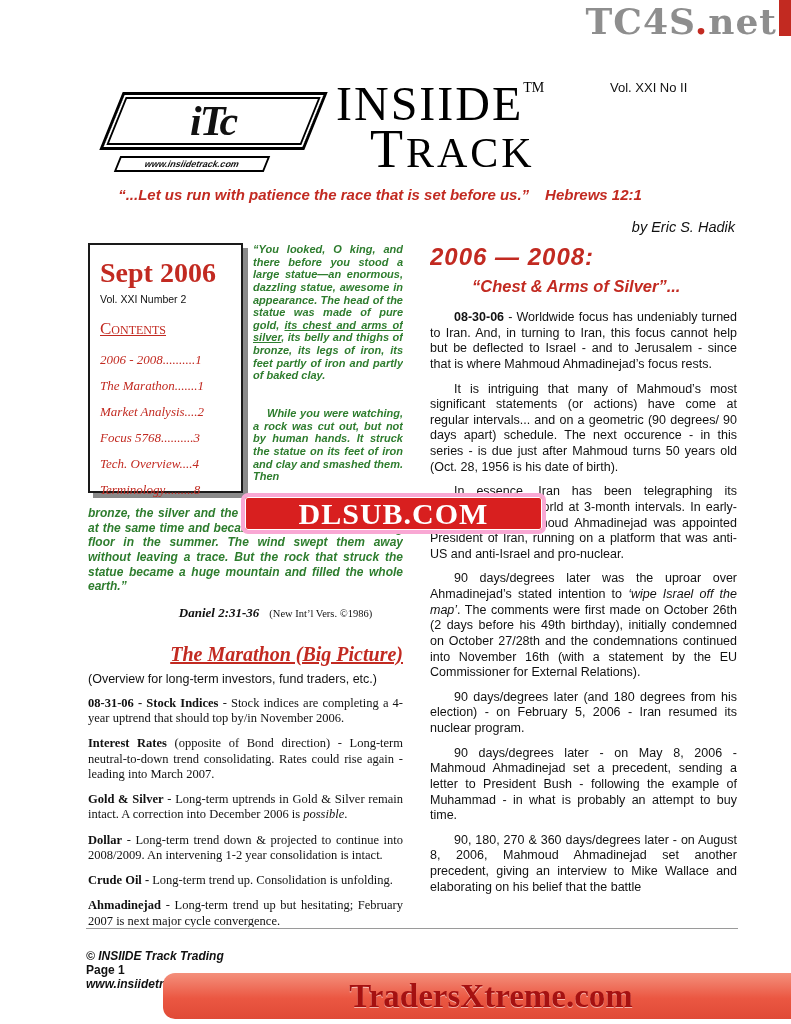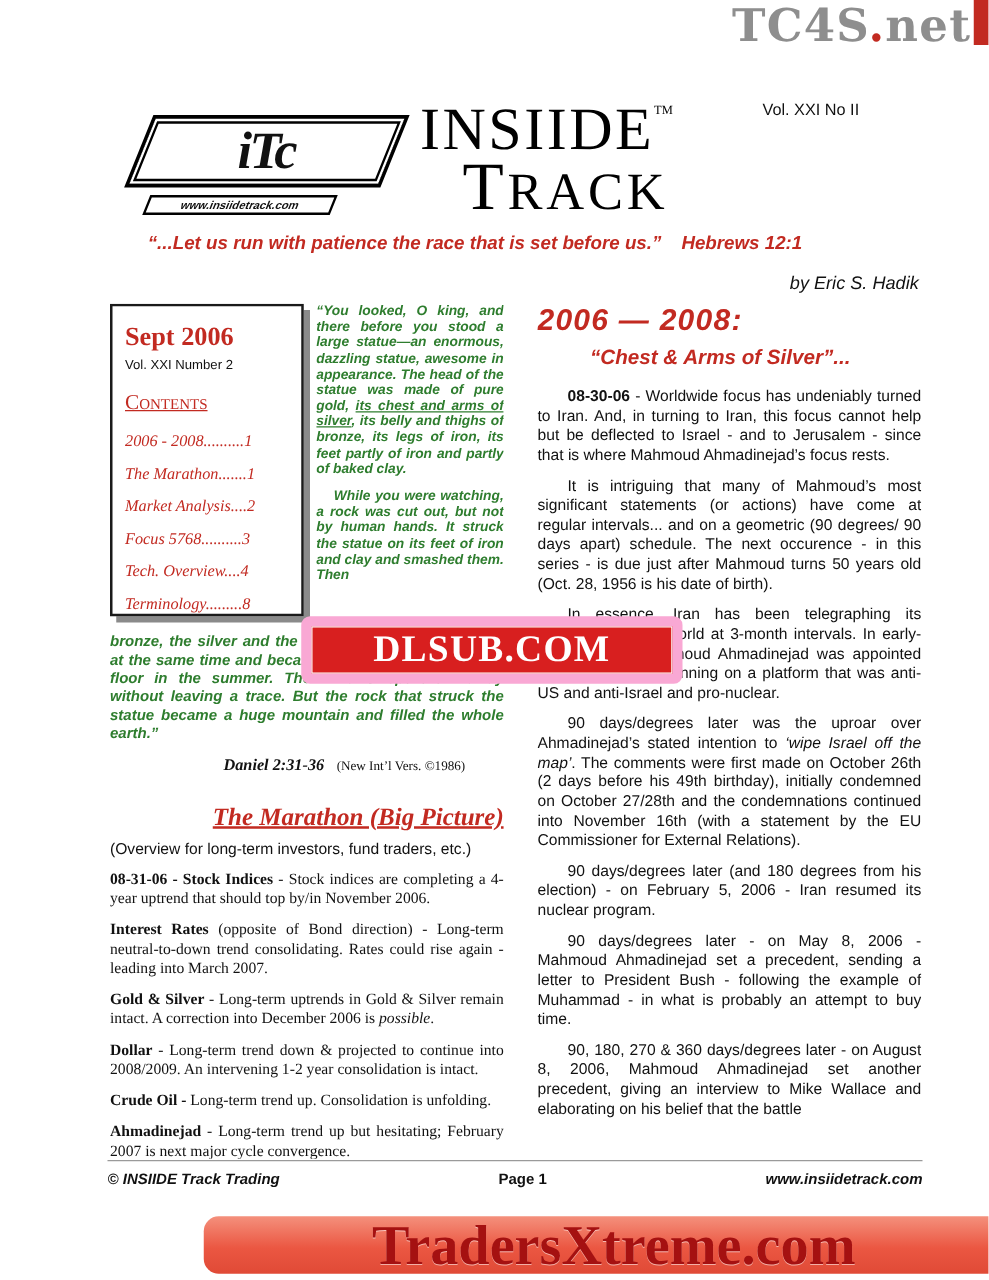--- a/index.html
+++ b/index.html
@@ -23,48 +23,48 @@
                box-shadow: inset 0 0 0 2px #fff, inset 0 0 0 4px #000;
                display:flex; align-items:center; justify-content:center; background:#fff; }
   .logo-letters { font-family:"Liberation Serif",serif; font-style:italic; font-weight:bold;
                   font-size:42px; transform:skewX(22deg); letter-spacing:-2px; }
   .logo-url-bar { position:absolute; left:22px; top:64px; width:150px; transform:skewX(-22deg);
                   border:2px solid #000; background:#fff; text-align:center;
                   font-size:9px; font-weight:bold; padding:1px 2px; }
 
   .masthead { position:absolute; left:336px; top:80px; font-family:"Liberation Serif",serif; color:#000; }
   .mast1 { font-size:48px; letter-spacing:2px; line-height:1; }
-  .mast1 sup { font-size:10px; vertical-align:28px; letter-spacing:0; }
+  .mast1 sup { font-size:14px; vertical-align:28px; letter-spacing:0; }
   .mast2 { font-size:42px; letter-spacing:3px; line-height:1; margin:-6px 0 0 34px; }
   .mast2::first-letter { font-size:54px; }
 
   .quote-line { position:absolute; top:186px; left:40px; width:680px; text-align:center;
                 color:var(--accent-red,#c22a21); font-weight:bold; font-style:italic; font-size:15px; }
   .quote-ref { margin-left:16px; }
   .byline { position:absolute; top:219px; right:56px; font-style:italic; font-size:14.5px; }
 
   
   .col-left { position:absolute; left:88px; top:243px; width:315px; height:684px; overflow:hidden; }
   .left-top { display:flex; gap:10px; height:252px; }
 
   .contents-box { width:155px; height:250px; border:2px solid #1a1a1a;
                   box-shadow:5px 5px 0 #8a8a8a; background:#fff; padding:12px 8px 8px 10px; }
   .cb-month { color:var(--accent-red,#c22a21); font-family:"Liberation Serif",serif;
-              font-weight:bold; font-size:21px; }
+              font-weight:bold; font-size:28px; }
   .cb-vol { font-size:10.5px; margin-top:4px; }
   .cb-label { display:inline-block; color:var(--accent-red,#c22a21); font-family:"Liberation Serif",serif;
               font-weight:normal; font-variant:small-caps; font-size:17px;
               text-decoration:underline; margin-top:14px; }
   .cb-items { margin-top:8px; }
   .cb-item { color:var(--accent-red,#c22a21); font-family:"Liberation Serif",serif;
              font-style:italic; font-size:13px; line-height:26px; white-space:nowrap; }
 
   .scripture-side { width:150px; color:var(--scripture-green,#2e7d2e); font-weight:bold; font-style:italic;
                     font-size:11px; line-height:1.15; text-align:justify; overflow:hidden; }
-  .scripture-side .sp2 { margin-top:9px; text-indent:14px; }
+  .scripture-side .sp2 { margin-top:25px; text-indent:14px; }
   .scripture-side .u { text-decoration:underline; }
 
   .scripture-cont { margin-top:11px; color:var(--scripture-green,#2e7d2e); font-weight:bold; font-style:italic;
                     font-size:12px; line-height:1.22; text-align:justify; }
   .citation { text-align:center; margin-top:9px; font-family:"Liberation Serif",serif; padding-left:60px; }
   .cite-ref { font-weight:bold; font-style:italic; font-size:13px; }
   .cite-note { font-size:10.5px; margin-left:6px; }
 
   .marathon-head { margin-top:22px; text-align:right; color:var(--accent-red,#c22a21);
                    font-family:"Liberation Serif",serif; font-weight:bold; font-style:italic;
@@ -75,36 +75,36 @@
 
   
   .col-right { position:absolute; left:430px; top:243px; width:307px; height:684px; overflow:hidden; }
   .rc-h1 { color:var(--accent-red,#c22a21); font-weight:bold; font-style:italic;
            font-size:24px; letter-spacing:1px; }
   .rc-h2 { color:var(--accent-red,#c22a21); font-weight:bold; font-style:italic;
            font-size:16.5px; margin:6px 0 14px 42px; }
   .a-para { font-size:12.5px; line-height:1.25; text-align:justify; text-indent:24px; margin-bottom:9px; }
 
   
-  .dlsub { position:absolute; left:241px; top:493px; width:305px; height:54px;
-           background:var(--banner-red,#d81f1f); border:8px solid #f9a8d4; border-radius:7px;
+  .dlsub { position:absolute; left:241px; top:493px; width:305px; height:41px;
+           background:var(--banner-red,#d81f1f); border:4px solid #f9a8d4; border-radius:7px;
            box-shadow:0 0 0 1px #fff inset; display:flex; align-items:center; justify-content:center;
            color:#fff; font-family:"Liberation Serif",serif; font-weight:bold; font-size:30px;
            letter-spacing:1px; z-index:5; }
 
   .traders { position:absolute; left:163px; top:973px; width:628px; height:46px;
              background:linear-gradient(180deg,#f4907c 0%, #eb5742 55%, #e04a36 100%);
              border-radius:12px 0 0 12px; display:flex; align-items:center; justify-content:center;
-             font-family:"Liberation Serif",serif; font-weight:bold; font-size:45px;
+             font-family:"Liberation Serif",serif; font-weight:bold; font-size:33px;
              color:#a51111; text-shadow:0 1px 0 rgba(255,255,255,.55); z-index:5;padding-left:28px; }
 
   
   .footer { position:absolute; left:86px; top:928px; width:652px; border-top:1px solid #9a9a9a;
-            padding-top:7px; display:flex; justify-content:space-between;
-            font-size:12px; font-weight:bold; }
+            padding-top:20px; display:flex; justify-content:space-between;
+            font-size:12px; font-weight:bold;flex-direction:column; }
   .footer .it { font-style:italic; }
 </style>
 </head>
 <body>
 
 <div class="page">
 
   <div class="tc4s"><span>TC4S</span><span class="dot">.</span><span>net</span></div>
   <div class="red-corner"></div>
 

